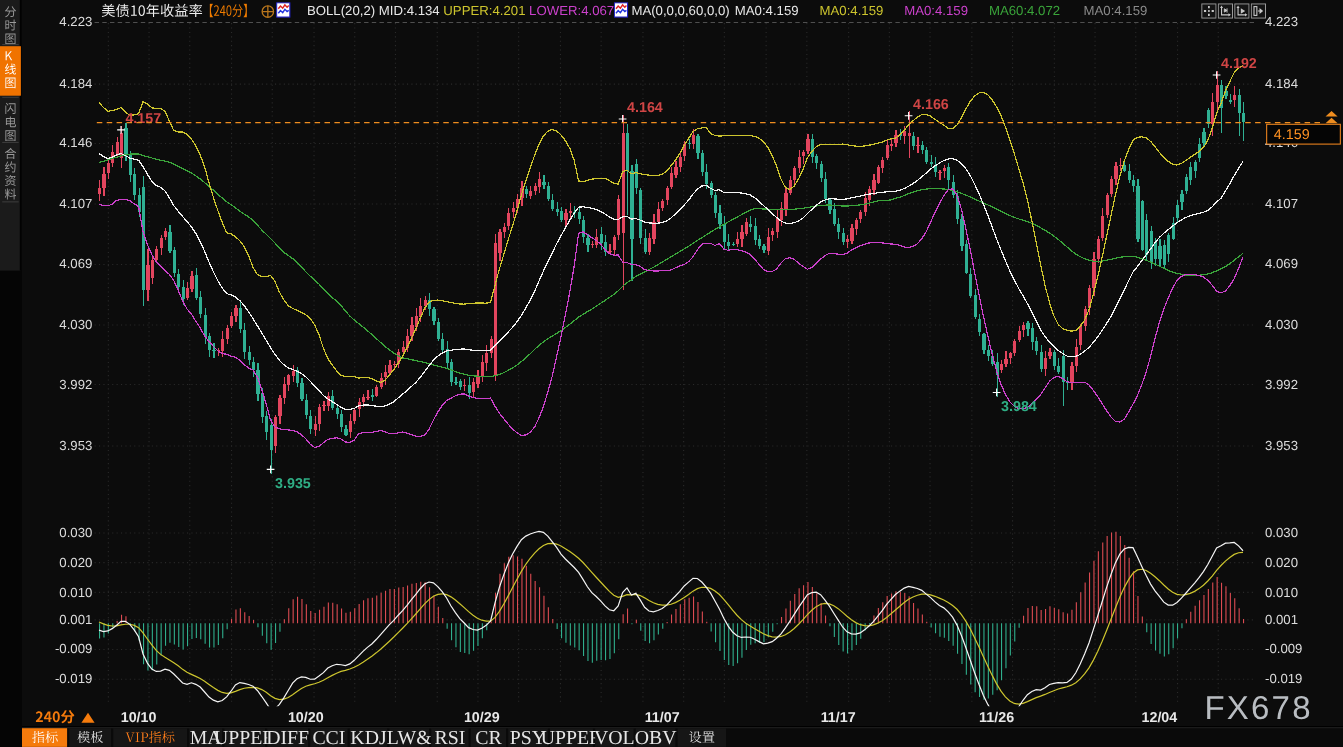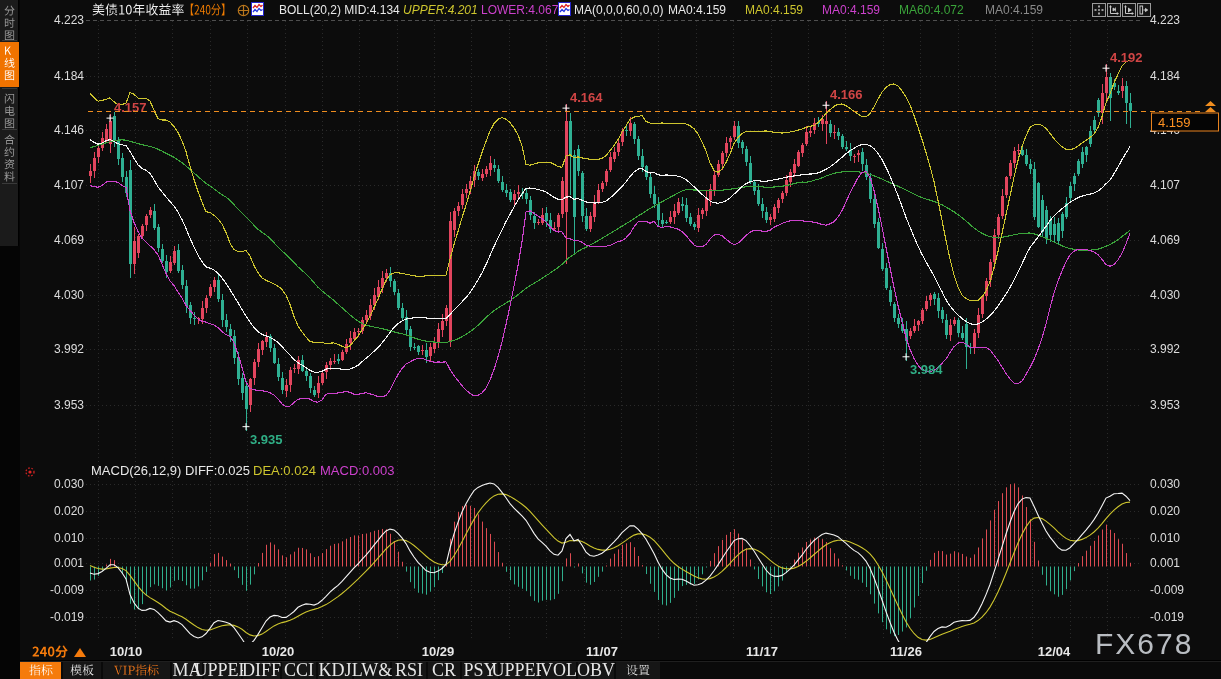--- a/index.html
+++ b/index.html
@@ -994,21 +994,21 @@
 <div class="leg-item" style="left:217px;top:4px;line-height:0"><svg width="13" height="13" viewBox="0 0 13 13">
           <circle cx="6.5" cy="6.5" r="5.2" fill="none" stroke="#b9761c" stroke-width="1.2"></circle>
           <path d="M6.5 1.3 V11.7 M1.3 6.5 H11.7" stroke="#b9761c" stroke-width="1.2"></path>
         </svg></div>
 <div class="leg-item" style="left:231px;top:2px;line-height:0"><svg width="14" height="15" viewBox="0 0 14 15">
           <rect x="0.5" y="0.5" width="12" height="13" fill="#fff" stroke="#2222cc"></rect>
           <polyline points="2,6 4,3.5 6,5.5 8,2.5 10,4.5 11.5,3" fill="none" stroke="#dd2222" stroke-width="1.3"></polyline>
           <polyline points="2,10 4,7.5 6,9.5 8,6.5 10,8.5 11.5,7.5" fill="none" stroke="#2233dd" stroke-width="1.3"></polyline>
         </svg></div>
 <div class="leg-item" style="left: 248px; color: rgb(232, 232, 232); margin-left: 11px;">BOLL(20,2) MID:4.134</div>
-<div class="leg-item" style="left: 383px; color: rgb(205, 197, 46); font-style: italic;">UPPER:4.201</div>
+<div class="leg-item" style="left: 383px; color: rgb(205, 197, 46);">UPPER:4.201</div>
 <div class="leg-item" style="left: 461px; color: rgb(204, 65, 204); text-align: right;">LOWER:4.067</div>
 <div class="leg-item" style="left:538px;top:2px;line-height:0"><svg width="14" height="15" viewBox="0 0 14 15">
           <rect x="0.5" y="0.5" width="12" height="13" fill="#fff" stroke="#2222cc"></rect>
           <polyline points="2,6 4,3.5 6,5.5 8,2.5 10,4.5 11.5,3" fill="none" stroke="#dd2222" stroke-width="1.3"></polyline>
           <polyline points="2,10 4,7.5 6,9.5 8,6.5 10,8.5 11.5,7.5" fill="none" stroke="#2233dd" stroke-width="1.3"></polyline>
         </svg></div>
 <div class="leg-item" style="left: 554px; color: rgb(232, 232, 232); text-align: right;">MA(0,0,0,60,0,0)</div>
 <div class="leg-item" style="left: 648px; color: rgb(232, 232, 232);">MA0:4.159</div>
 <div class="leg-item" style="left: 725px; color: rgb(205, 197, 46);">MA0:4.159</div>
 <div class="leg-item" style="left: 802px; color: rgb(204, 65, 204);">MA0:4.159</div>
@@ -1032,29 +1032,20 @@
             <path d="M3.5 2 l-1.4 2.2 h2.8z M12 10.5 l-2.2-1.4 v2.8z" fill="#c8c8c8"></path>
             <path d="M6 4.5 l4 2.5 -4 2.5z" fill="#c8c8c8"></path>
           </svg></div>
         <div><svg class="wicon" viewBox="0 0 14 14">
             <rect x="0.5" y="0.5" width="13" height="13" fill="#141414" stroke="#9a9a9a"></rect>
             <rect x="3" y="3" width="2.6" height="8" fill="none" stroke="#c8c8c8"></rect>
             <path d="M6.5 7 h4 M10.5 7 l-2-1.6 v3.2z" stroke="#c8c8c8" fill="#c8c8c8"></path>
           </svg></div>
       </div>
   </div>
-  <div id="macd-legend" style="top:463px">
-  <div style="position:absolute;left:4px;top:3px;line-height:0"><svg width="12" height="12" viewBox="0 0 12 12">
-          <circle cx="6" cy="6" r="4" fill="none" stroke="#cc2222" stroke-width="1.3" stroke-dasharray="1.6,1.7"></circle>
-          <circle cx="6" cy="6" r="1.6" fill="#dd2222"></circle>
-        </svg></div>
-      <span class="leg-item" style="left: 71px; top: 0px; font-size: 13px; color: rgb(232, 232, 232);">MACD(26,12,9) DIFF:0.025</span>
-      <span class="leg-item" style="left: 233px; top: 0px; font-size: 13px; color: rgb(205, 197, 46);">DEA:0.024</span>
-      <span class="leg-item" style="left: 300px; top: 0px; font-size: 13px; color: rgb(204, 65, 204);">MACD:0.003</span>
-  </div>
   <div id="xperiod">
     <svg class="zh " width="36.0" height="14.3" viewBox="0 0 36.0 14.3" aria-label="240分">
         <path fill="currentColor" d="M0.6 11.4H7V9.8H4.9C4.5 9.8 3.8 9.9 3.3 9.9C5.1 8.2 6.6 6.3 6.6 4.6C6.6 2.8 5.3 1.6 3.5 1.6C2.2 1.6 1.4 2.1 0.5 3.1L1.5 4.1C2 3.6 2.6 3.1 3.3 3.1C4.2 3.1 4.7 3.7 4.7 4.7C4.7 6.2 3.2 8 0.6 10.3Z M12.1 11.4H13.8V8.9H15V7.5H13.8V1.8H11.5L7.9 7.6V8.9H12.1ZM12.1 7.5H9.8L11.3 5.1C11.6 4.6 11.8 4 12.1 3.5H12.1C12.1 4.1 12.1 5 12.1 5.5Z M19.2 11.6C21.1 11.6 22.4 9.9 22.4 6.6C22.4 3.3 21.1 1.6 19.2 1.6C17.2 1.6 15.9 3.3 15.9 6.6C15.9 9.9 17.2 11.6 19.2 11.6ZM19.2 10.1C18.3 10.1 17.7 9.3 17.7 6.6C17.7 3.9 18.3 3.1 19.2 3.1C20 3.1 20.6 3.9 20.6 6.6C20.6 9.3 20 10.1 19.2 10.1Z M32 0.5 30.5 1.1C31.2 2.5 32.1 4 33.1 5.2H26.2C27.2 4 28.1 2.5 28.7 1L27 0.6C26.3 2.5 24.9 4.4 23.4 5.4C23.8 5.7 24.5 6.4 24.8 6.7C25 6.5 25.3 6.2 25.5 5.9V6.7H27.6C27.4 8.6 26.7 10.3 23.8 11.3C24.1 11.6 24.6 12.2 24.7 12.6C28.1 11.4 29 9.2 29.3 6.7H32C31.9 9.4 31.8 10.5 31.5 10.8C31.4 10.9 31.2 10.9 31 10.9C30.7 10.9 30 10.9 29.3 10.9C29.5 11.3 29.7 12 29.8 12.5C30.5 12.5 31.3 12.5 31.7 12.4C32.2 12.4 32.6 12.2 32.9 11.8C33.4 11.3 33.5 9.7 33.7 5.8V5.8C33.9 6.1 34.2 6.3 34.4 6.6C34.7 6.1 35.3 5.5 35.7 5.2C34.3 4.1 32.7 2.2 32 0.5Z"></path>
       </svg>
     <div class="tri"></div>
   </div>
   <div id="toolbar">
   <div class="tb-cell active" style="width:41px" aria-label="指标">
         <svg width="24.0" height="13.2" viewBox="0 0 24.0 13.2">
           <path fill="currentColor" d="M6.2 8.6H9.9V10.3H6.2ZM6.2 8.3V6.7H9.9V8.3ZM5.5 6.3V11.5H5.6C5.9 11.5 6.2 11.3 6.2 11.2V10.6H9.9V11.4H10.1C10.3 11.4 10.7 11.3 10.7 11.2V6.8C11 6.8 11.1 6.7 11.2 6.6L10.3 5.8L9.8 6.3H6.3L5.5 5.9ZM10 1.1C9.2 1.7 7.6 2.4 6.2 2.9V1C6.4 0.9 6.5 0.8 6.5 0.7L5.4 0.6V4.3C5.4 5 5.7 5.1 6.8 5.1H8.6C11.1 5.1 11.5 5 11.5 4.6C11.5 4.5 11.4 4.4 11.1 4.3L11.1 3.1H10.9C10.8 3.7 10.7 4.1 10.6 4.3C10.5 4.4 10.5 4.4 10.3 4.4C10 4.4 9.4 4.5 8.6 4.5H6.9C6.2 4.5 6.2 4.4 6.2 4.2V3.2C7.8 2.9 9.4 2.3 10.4 1.8C10.7 1.9 10.9 1.9 11 1.8ZM0.3 6.8 0.7 7.8C0.8 7.8 0.9 7.7 1 7.5L2.3 6.9V10.3C2.3 10.5 2.3 10.5 2.1 10.5C1.9 10.5 0.8 10.4 0.8 10.4V10.6C1.3 10.7 1.5 10.8 1.7 10.9C1.8 11 1.9 11.2 1.9 11.5C3 11.4 3.1 11 3.1 10.3V6.5L5 5.5L4.9 5.3L3.1 6V3.6H4.7C4.9 3.6 5 3.5 5 3.4C4.7 3 4.1 2.6 4.1 2.6L3.6 3.3H3.1V1C3.4 0.9 3.5 0.8 3.5 0.6L2.3 0.5V3.3H0.5L0.6 3.6H2.3V6.2C1.5 6.5 0.7 6.7 0.3 6.8Z M18.6 6.4 17.5 5.9C17.2 7.2 16.6 9.1 15.7 10.3L15.9 10.4C17 9.4 17.8 7.7 18.2 6.5C18.5 6.6 18.6 6.5 18.6 6.4ZM21.1 6.1 20.9 6.1C21.7 7.2 22.6 8.9 22.8 10.2C23.7 10.9 24.3 8.6 21.1 6.1ZM21.9 1 21.3 1.6H17L17.1 2H22.5C22.7 2 22.8 1.9 22.8 1.8C22.5 1.5 21.9 1 21.9 1ZM22.5 3.8 21.9 4.5H16.3L16.4 4.8H19.4V10.3C19.4 10.4 19.3 10.5 19.1 10.5C18.9 10.5 17.7 10.4 17.7 10.4V10.6C18.2 10.7 18.5 10.8 18.7 10.9C18.8 11 18.9 11.2 18.9 11.5C20 11.4 20.1 10.9 20.1 10.3V4.8H23.2C23.4 4.8 23.5 4.8 23.5 4.6C23.1 4.3 22.5 3.8 22.5 3.8ZM15.9 2.6 15.4 3.3H15V1C15.3 0.9 15.4 0.8 15.4 0.6L14.2 0.5V3.3H12.5L12.6 3.6H14C13.7 5.5 13.2 7.3 12.3 8.8L12.5 8.9C13.2 8 13.8 7 14.2 5.9V11.5H14.4C14.7 11.5 15 11.3 15 11.2V5.1C15.4 5.6 15.7 6.3 15.8 6.8C16.6 7.4 17.3 5.9 15 4.8V3.6H16.6C16.8 3.6 16.9 3.6 16.9 3.4C16.5 3.1 15.9 2.6 15.9 2.6Z"></path>

